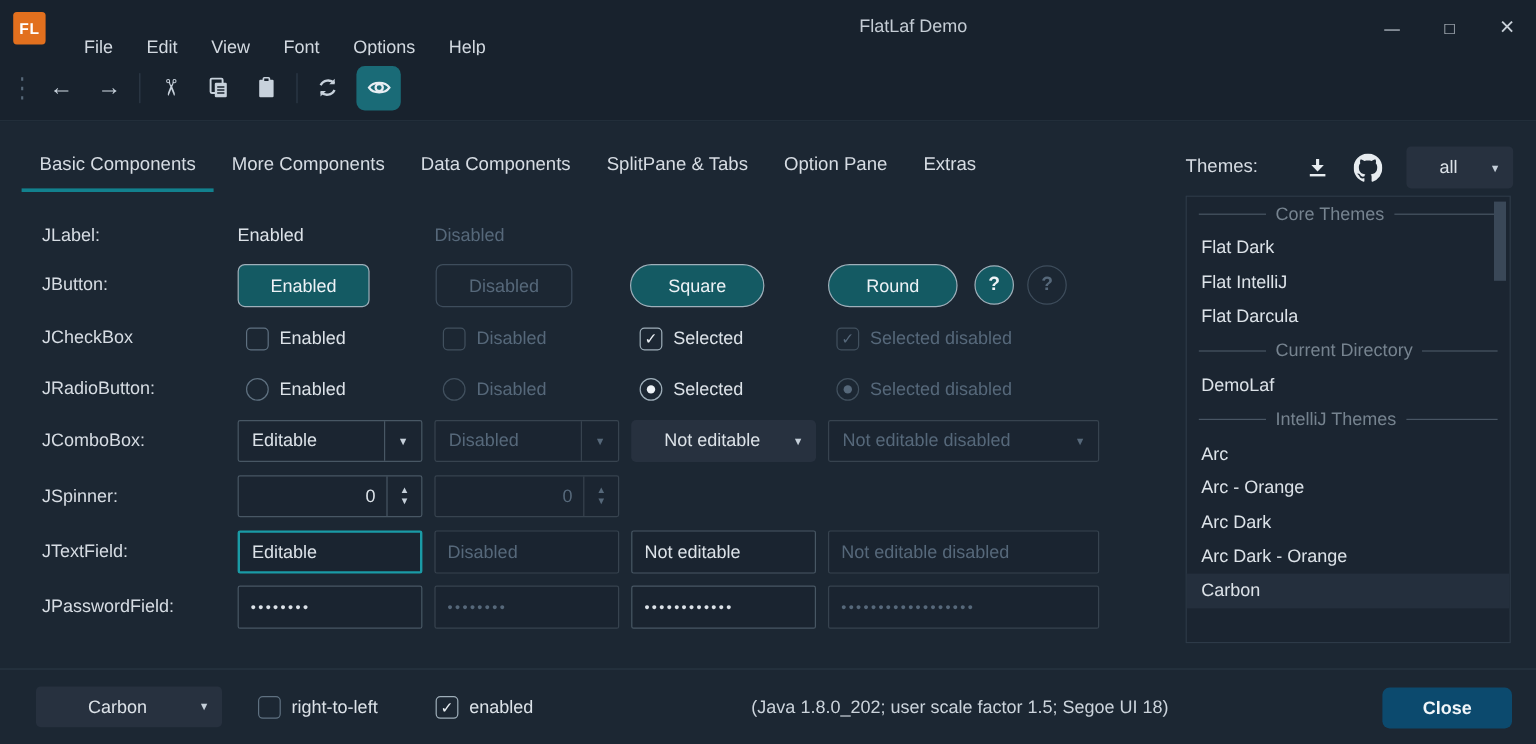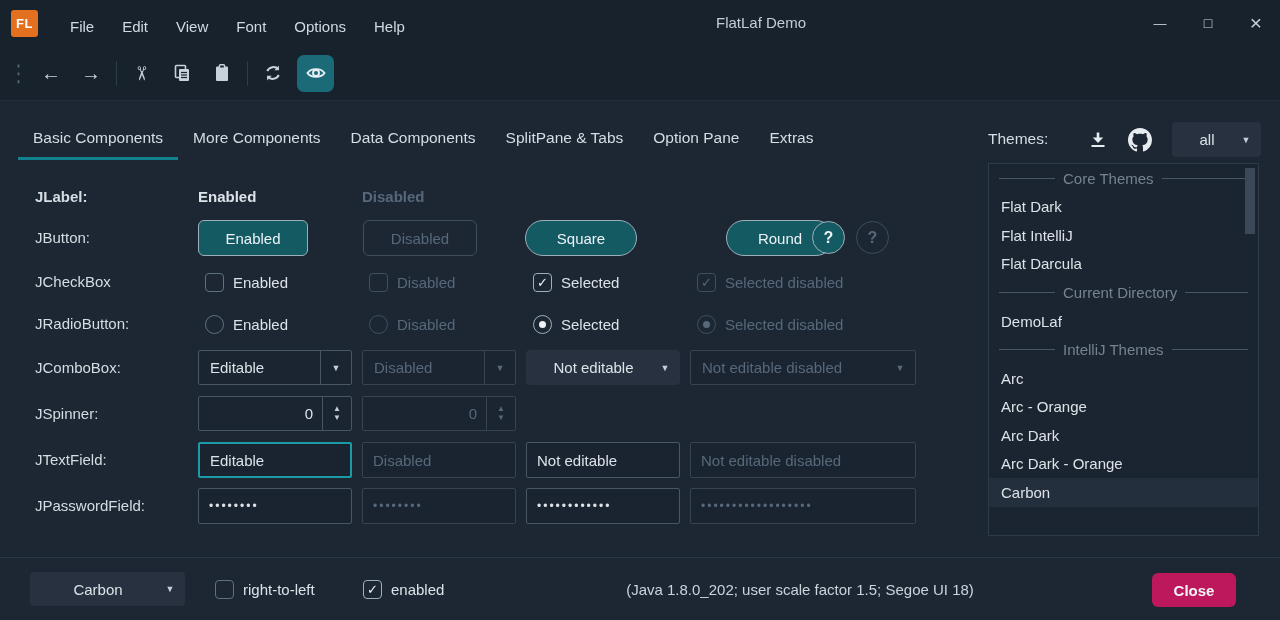--- a/index.html
+++ b/index.html
@@ -5,21 +5,21 @@
   html,body{margin:0;padding:0;}
   body{
     width:1280px;height:620px;position:relative;overflow:hidden;
     background:#1C2733;color:#DCE2E8;
     font-family:"Liberation Sans",sans-serif;font-size:15px;
   }
   
   .titlebar{position:absolute;top:0;left:0;right:0;height:46px;background:#18222D;display:flex;align-items:center;}
   .logo{width:27px;height:27px;margin-left:11px;background:#E2701E;border-radius:3px;display:flex;align-items:center;justify-content:center;color:#fff;font-weight:bold;font-size:13px;letter-spacing:.5px;}
   .menubar{display:flex;margin-left:18px;height:46px;}
-  .menu-item{padding:4px 14px;line-height:46px;color:#D2D9E0;cursor:default;}
+  .menu-item{padding:17px 14px;line-height:46px;color:#D2D9E0;cursor:default;}
   .win-title{position:absolute;left:716px;top:0;line-height:46px;color:#C4CCD4;}
   .win-controls{position:absolute;right:0;top:0;height:46px;display:flex;}
   .win-btn{width:48px;height:46px;display:flex;align-items:center;justify-content:center;color:#C9D1D9;}
   .win-btn.min{font-size:13px}
   .win-btn.max{font-size:14px}
   .win-btn.close{font-size:21px;font-weight:300}
   
   .toolbar{position:absolute;top:46px;left:0;right:0;height:54px;background:#18222D;display:flex;align-items:center;border-bottom:1px solid #222E3A;}
   .grip{margin:0 4px 0 10px;color:#55piece}
   .grip{color:#566879;font-size:17px;letter-spacing:0;transform:scaleY(1.35);}
@@ -75,21 +75,21 @@
   .spin .arrs{width:28px;align-self:stretch;border-left:1px solid #485764;display:flex;flex-direction:column;align-items:center;justify-content:center;gap:1px;font-size:8px;color:#C5CFD9;line-height:8px;}
   .spin.dis{border-color:#37434F;color:#56687A;}
   .spin.dis .arrs{color:#56687A;border-left-color:#37434F;}
   .tf{position:absolute;height:36px;box-sizing:border-box;border:1px solid #485764;background:#1A2430;display:flex;align-items:center;padding-left:10px;border-radius:2px;}
   .tf.focus{border:2px solid #1A9BA6;}
   .tf.dis{border-color:#37434F;color:#56687A;}
   .pw{font-size:12px;letter-spacing:2px;}
   
   .bottombar{position:absolute;left:0;right:0;top:557px;height:63px;background:#1C2733;border-top:1px solid #2A3744;}
   .status{position:absolute;left:560px;top:0;width:480px;line-height:63px;text-align:center;color:#CBD3DB;}
-  .close-btn{position:absolute;left:1152px;top:15px;width:84px;height:34px;background:#be185d;border:none;border-radius:6px;color:#F2F6F9;font-weight:bold;font-size:15px;display:flex;align-items:center;justify-content:center;}
+  .close-btn{position:absolute;left:1152px;top:15px;width:108px;height:34px;background:#0c4a6e;border:none;border-radius:6px;color:#F2F6F9;font-weight:bold;font-size:15px;display:flex;align-items:center;justify-content:center;}
   svg{display:block;}
 </style>
 </head>
 <body>
 
 <div class="titlebar">
   <div class="logo">FL</div>
   <div class="menubar">
     <div class="menu-item">File</div>
     <div class="menu-item">Edit</div>
@@ -204,32 +204,32 @@
       <span class="line"></span>
     </div>
   <div class="t-row">Arc</div>
   <div class="t-row">Arc - Orange</div>
   <div class="t-row">Arc Dark</div>
   <div class="t-row">Arc Dark - Orange</div>
   <div class="t-row selected">Carbon</div>
   <div class="scroll-thumb"></div>
 </div>
 
-<div class="row" style="top:179px;font-weight:bold;">
+<div class="row" style="top:179px;">
   <div class="row-label">JLabel:</div>
   <div class="plain" style="left:198px;">Enabled</div>
   <div class="plain dis-text" style="left:362px;">Disabled</div>
 </div>
 
 <div class="row" style="top:220px;">
   <div class="row-label">JButton:</div>
   <div class="btn btn-teal" style="left:198px;width:110px;">Enabled</div>
   <div class="btn btn-dis" style="left:363px;width:114px;">Disabled</div>
   <div class="btn btn-teal square" style="left:525px;width:112px;border-radius:18px;">Square</div>
-  <div class="btn btn-teal round" style="left:726px;width:108px;">Round</div>
+  <div class="btn btn-teal round" style="left:690px;width:108px;">Round</div>
   <div class="btn btn-teal circle" style="left:812px;top:1px;">?</div>
   <div class="btn btn-dis circle" style="left:856px;top:1px;">?</div>
 </div>
 
 <div class="row" style="top:264px;">
   <div class="row-label">JCheckBox</div>
   <div class="check-wrap" style="left:205px;">
     <span class="cb"></span>
     <span>Enabled</span>
   </div>

